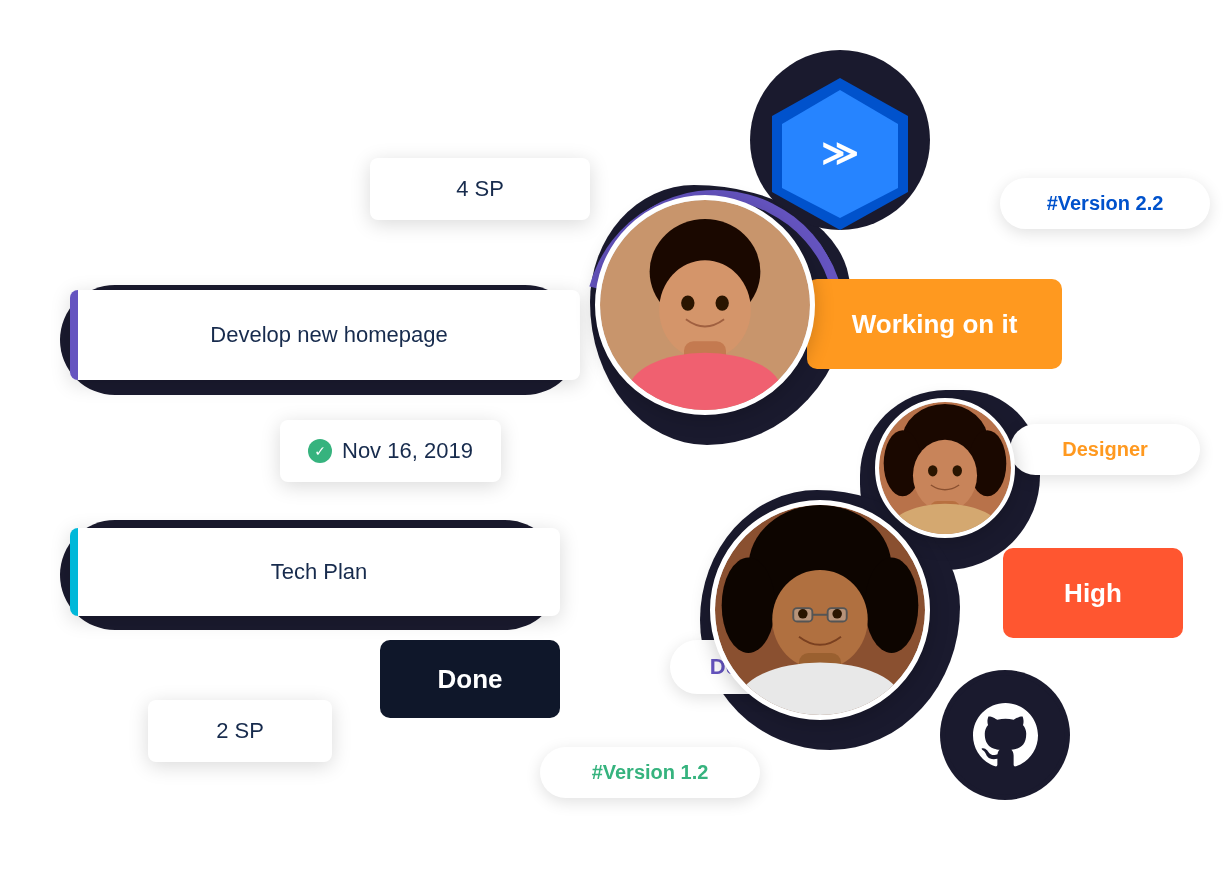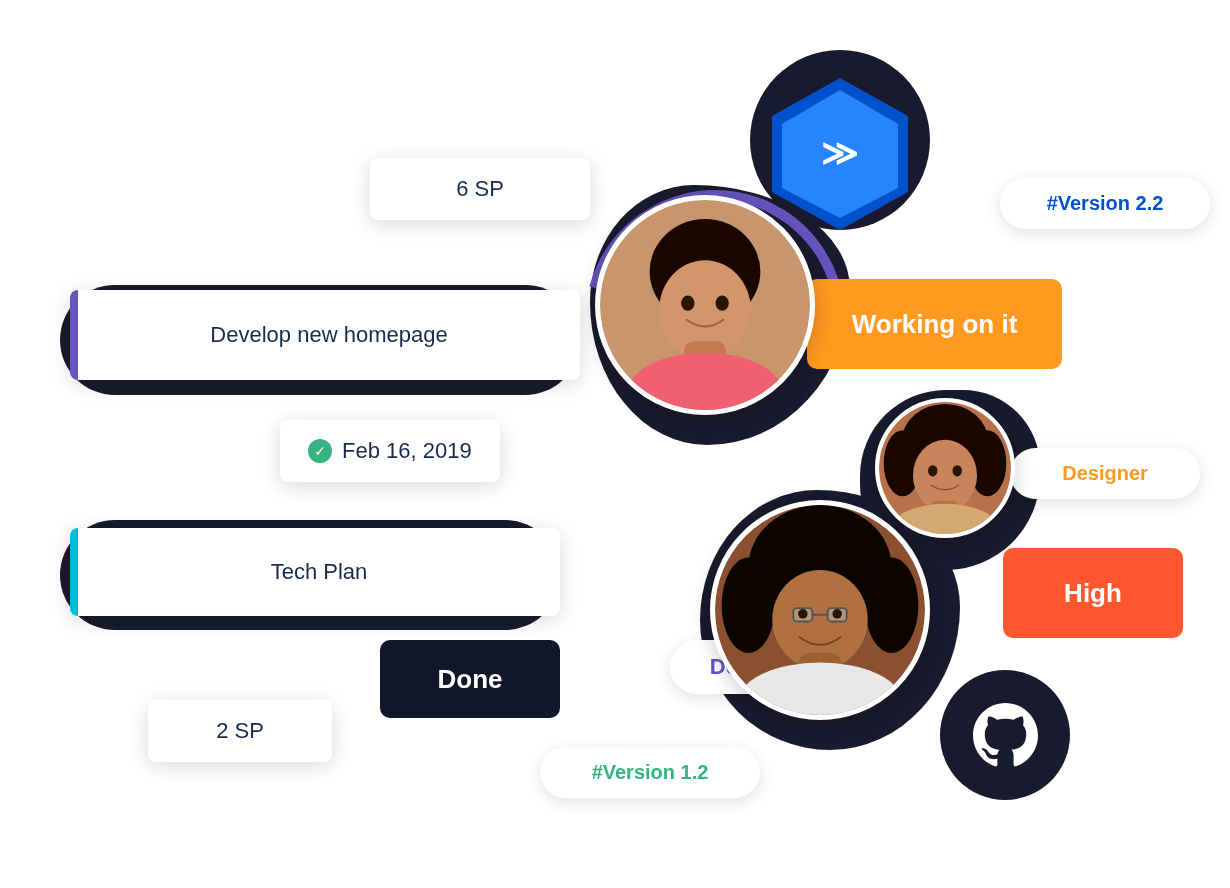--- a/index.html
+++ b/index.html
@@ -177,30 +177,30 @@
 
   <div class="jira-hex" style="top:70px;left:760px;width:160px;height:160px;">
     <svg width="160" height="160" viewBox="0 0 160 160">
       <polygon points="80,8 148,46 148,122 80,160 12,122 12,46" fill="#0052CC"></polygon>
       <polygon points="80,20 138,54 138,118 80,148 22,118 22,54" fill="#2684FF"></polygon>
       <text x="80" y="95" text-anchor="middle" fill="white" font-size="36" font-weight="bold" font-family="sans-serif">≫</text>
     </svg>
   </div>
 
   <div class="card" style="top:158px;left:370px;width:220px;">
-    <span>6 SP</span>
+    <span>4 SP</span>
   </div>
 
   <div class="card purple-left" style="top:290px;left:70px;width:510px;height:90px;">
     <span>Develop new homepage</span>
   </div>
 
   <div class="date-badge" style="top:420px;left:280px;">
     <div class="check-icon">✓</div>
-    <span>Feb 16, 2019</span>
+    <span>Nov 16, 2019</span>
   </div>
 
   <div class="card teal-left" style="top:528px;left:70px;width:490px;height:88px;">
     <span>Tech Plan</span>
   </div>
 
   <div class="badge green" style="top:640px;left:380px;width:180px;height:78px;border-radius:10px;">
     <span>Done</span>
   </div>
 
@@ -213,21 +213,21 @@
   </div>
 
   <div class="badge orange" style="top:279px;left:807px;width:255px;height:90px;border-radius:10px;">
     <span>Working on it</span>
   </div>
 
   <div class="tag blue-text" style="top:178px;left:1000px;width:210px;">
     <span>#Version 2.2</span>
   </div>
 
-  <div class="tag orange-text" style="top:448px;left:1010px;width:190px;border-radius:30px;">
+  <div class="tag orange-text" style="top:424px;left:1010px;width:190px;border-radius:30px;">
     <span>Designer</span>
   </div>
 
   <div class="tag purple-text" style="top:640px;left:670px;width:120px;border-radius:30px;font-size:22px;">
     <span>Dev</span>
   </div>
 
   <div class="badge red" style="top:548px;left:1003px;width:180px;height:90px;border-radius:10px;">
     <span>High</span>
   </div>

